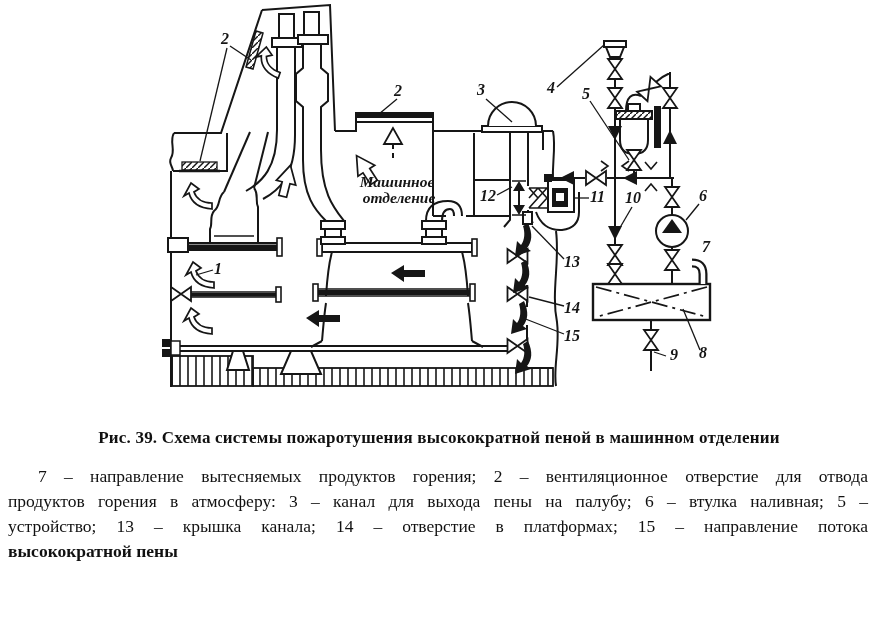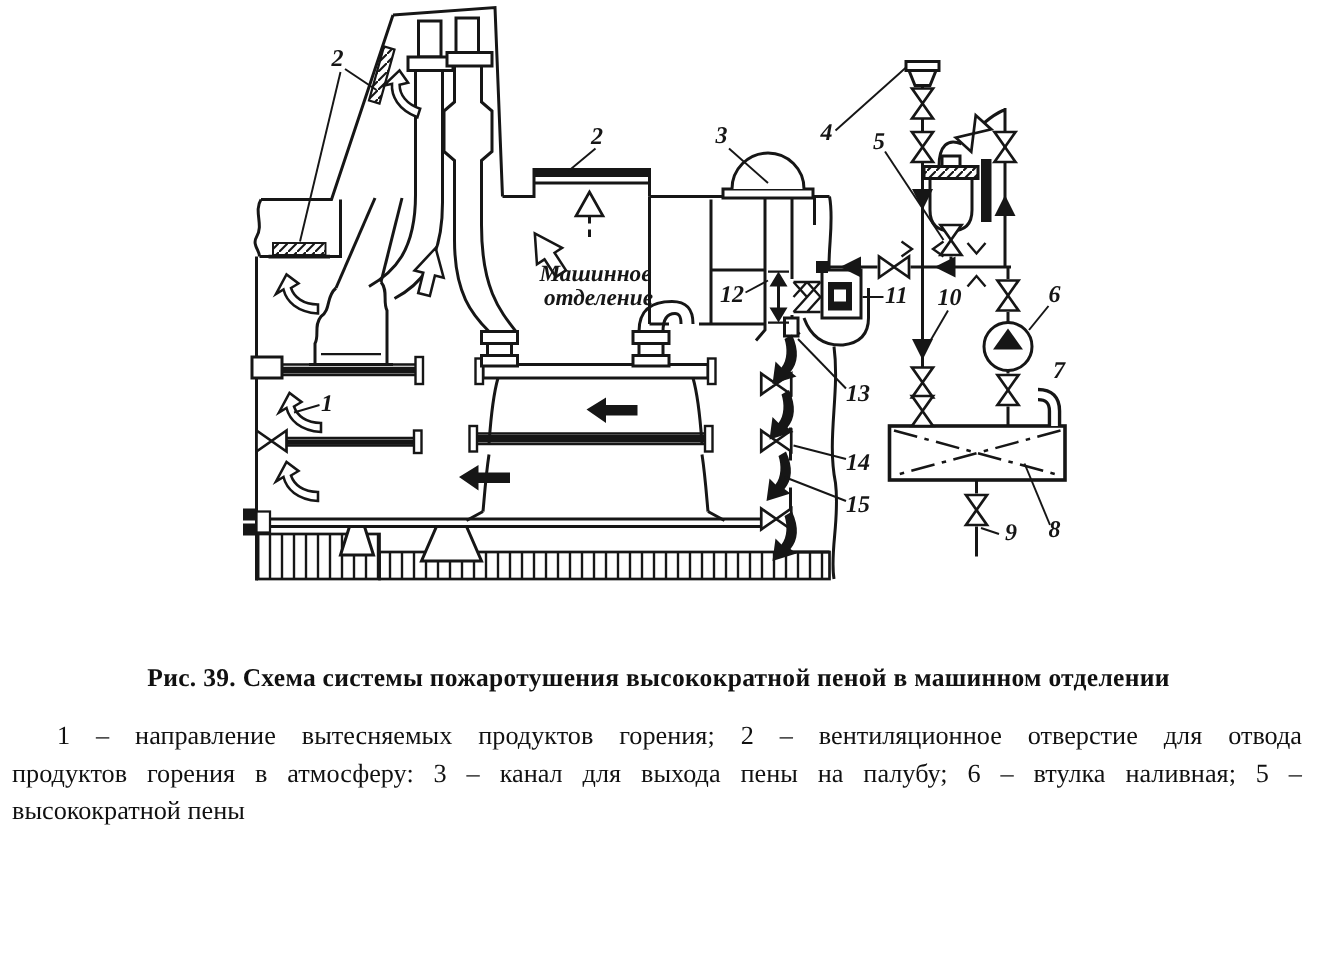--- a/index.html
+++ b/index.html
@@ -1,25 +1,25 @@
 <!DOCTYPE html>
 <html><head>
 <meta charset="utf-8">
 <style>
   html,body{margin:0;padding:0;background:#ffffff;}
   body{width:878px;height:640px;overflow:hidden;font-family:"Liberation Serif",serif;color:#111;}
   .page{width:878px;height:640px;background:#fff;position:relative;}
   svg{display:block;}
   .lbl{font-family:"Liberation Serif",serif;font-style:italic;font-weight:bold;font-size:16px;fill:#161616;}
   .room-lbl{font-family:"Liberation Serif",serif;font-style:italic;font-weight:bold;font-size:15.5px;fill:#161616;}
-  .caption{margin-top:14px;text-align:center;font-weight:bold;font-size:17px;letter-spacing:.2px;}
+  .caption{text-align:center;font-weight:bold;font-size:17px;letter-spacing:.2px;}
   .legend{margin:16px 10px 0 8px;font-size:17.5px;line-height:25px;}
   .ll{text-align:justify;text-align-last:justify;white-space:normal;}
   .ll.first{text-indent:30px;}
-  .ll.last{text-align:center;text-align-last:left;}
+  .ll.last{text-align:center;text-align-last:left;font-weight:bold;}
 </style>
 </head>
 <body>
 
 <div class="page">
 
 <svg width="878" height="428" viewBox="0 0 878 428">
   <defs>
     <pattern id="vh8" width="8" height="12" patternUnits="userSpaceOnUse">
       <path d="M4,0 V12" stroke="#161616" stroke-width="1.6"></path>
@@ -278,18 +278,19 @@
     <text class="lbl" x="564" y="313">14</text>
     <text class="lbl" x="564" y="341">15</text>
     <text class="room-lbl" x="397" y="187" text-anchor="middle">Машинное</text>
     <text class="room-lbl" x="399" y="203" text-anchor="middle">отделение</text>
   </g>
 </svg>
 
 <div class="caption">Рис. 39. Схема системы пожаротушения высокократной пеной в машинном отделении</div>
 
 <div class="legend">
-  <div class="ll first">1 – направление вытесняемых продуктов горения; 2 – вентиляционное отверстие для отвода</div>
+  <div class="ll first">7 – направление вытесняемых продуктов горения; 2 – вентиляционное отверстие для отвода</div>
   <div class="ll">продуктов горения в атмосферу: 3 – канал для выхода пены на палубу; 6 – втулка наливная; 5 –</div>
+  <div class="ll">устройство; 13 – крышка канала; 14 – отверстие в платформах; 15 – направление потока</div>
   <div class="ll last">высокократной пены</div>
 </div>
 
 </div>
 
 </body></html>

